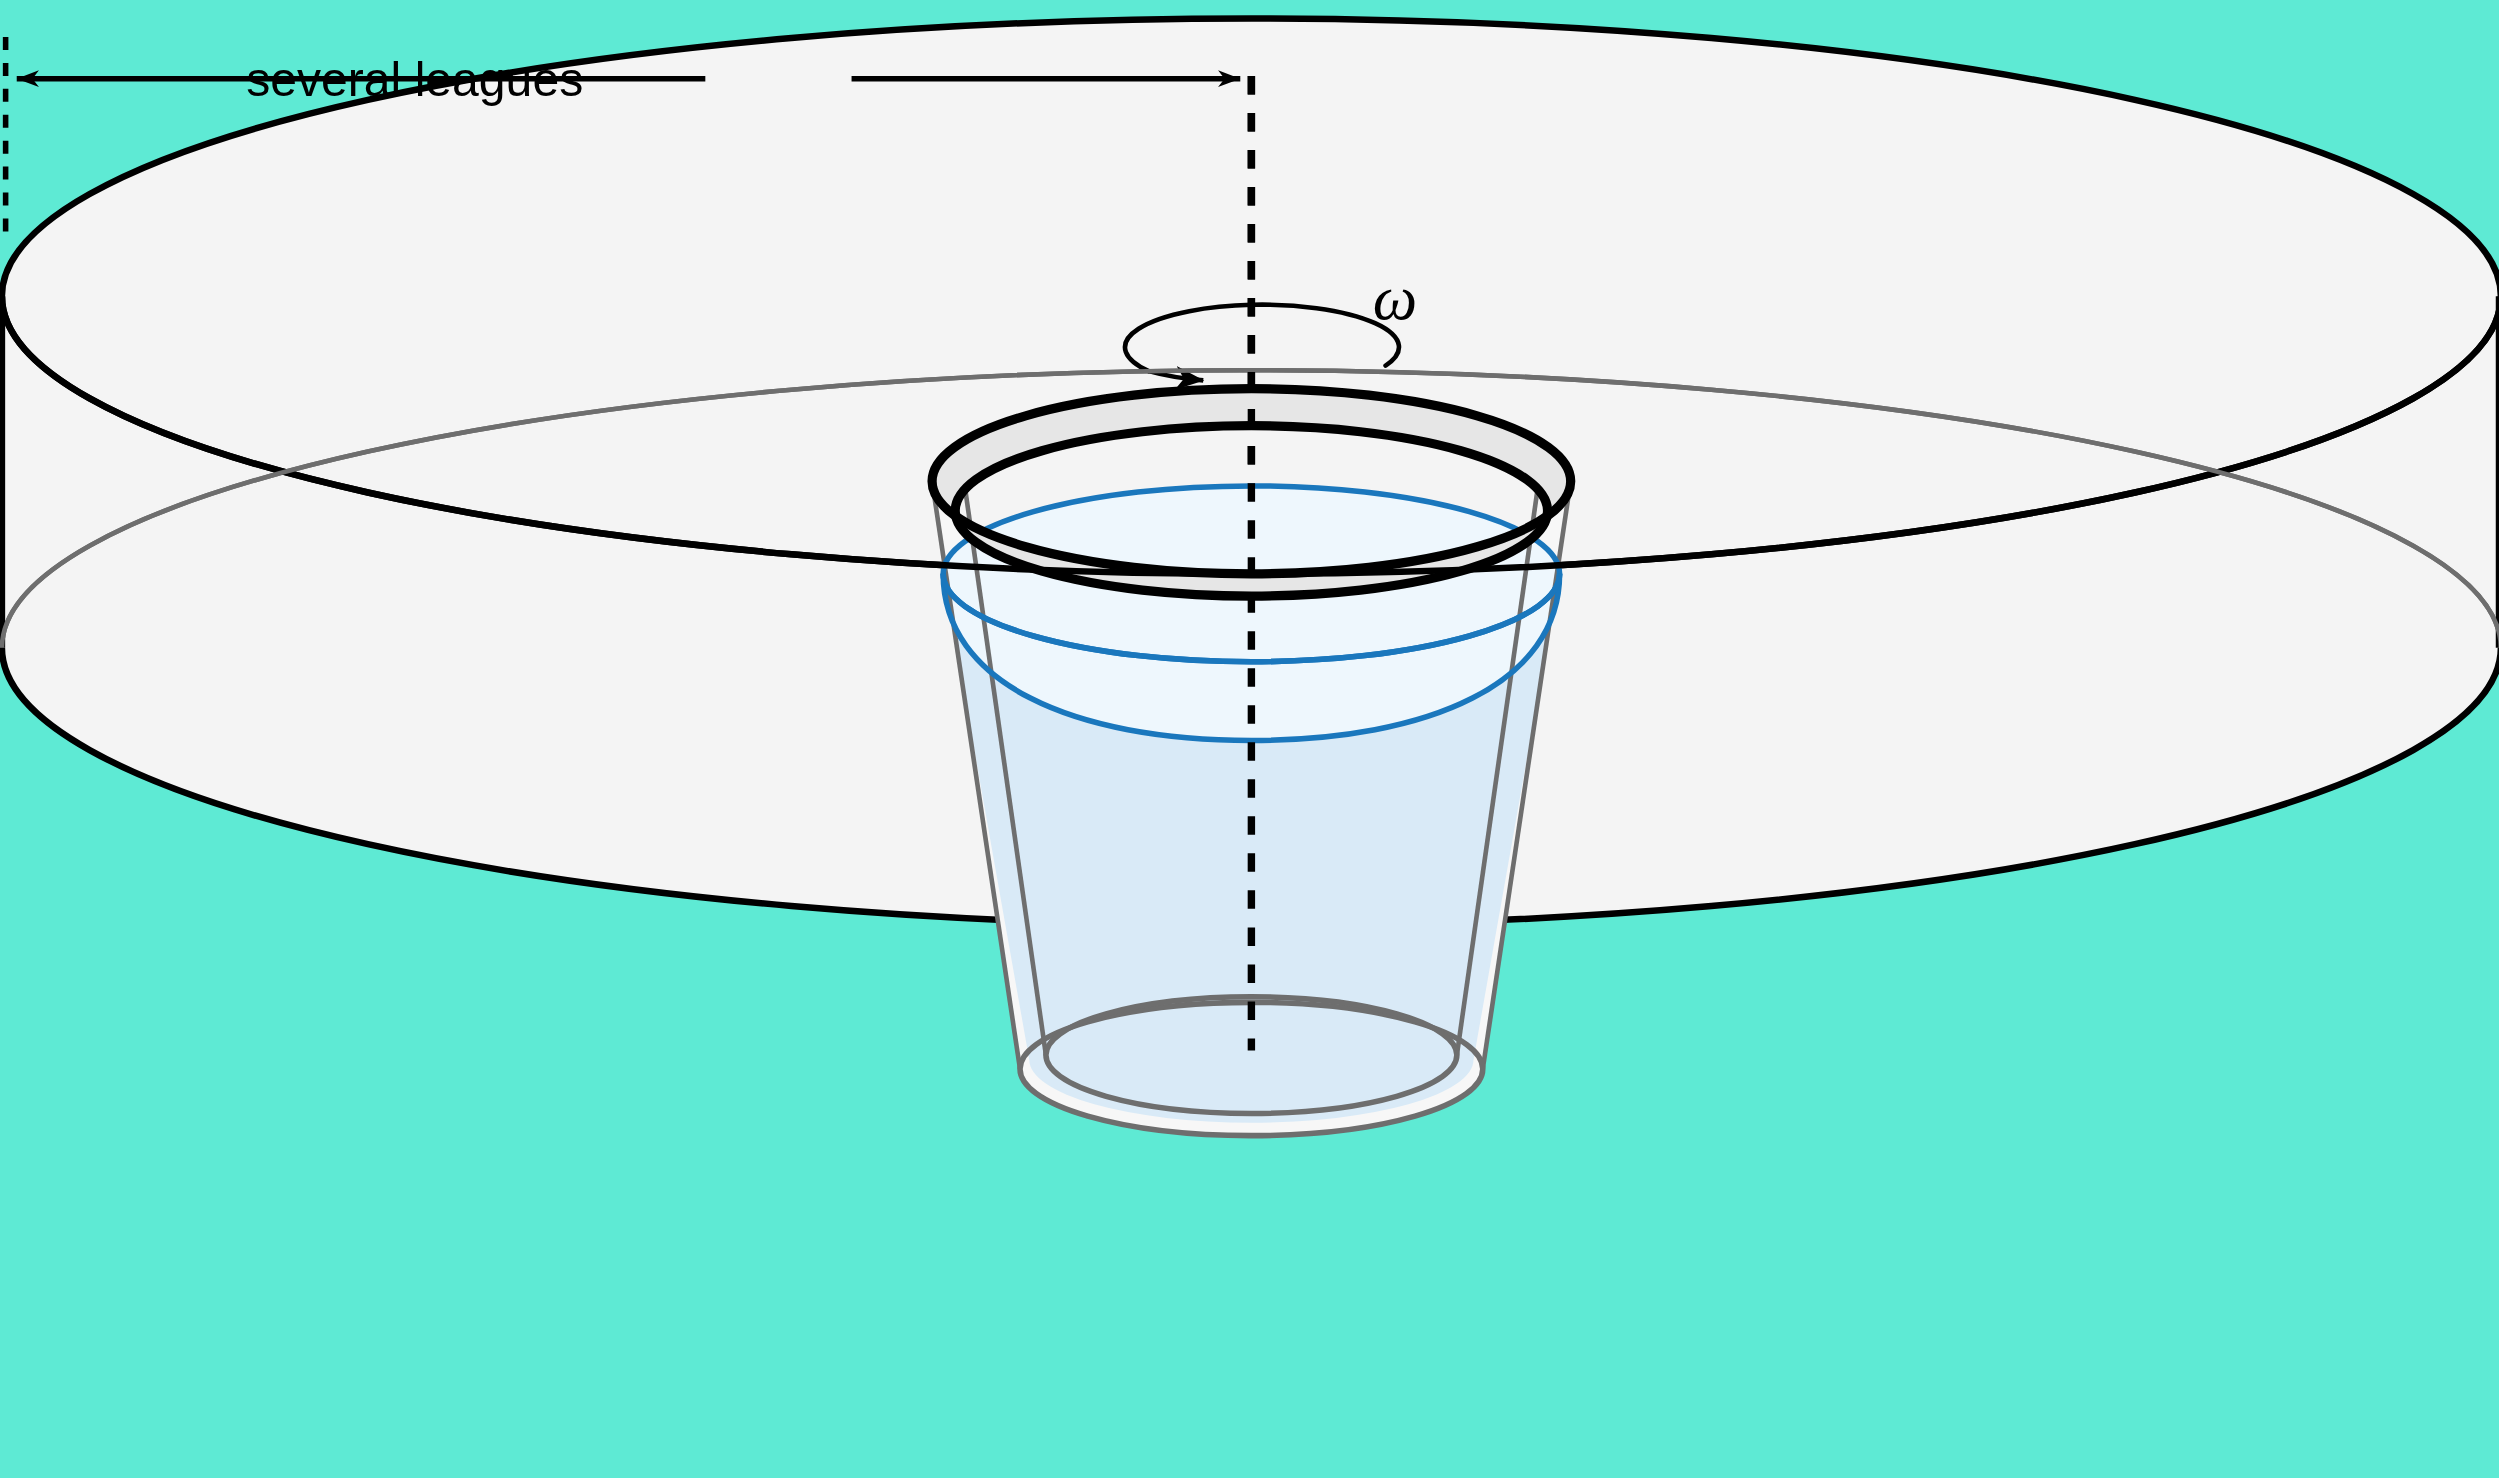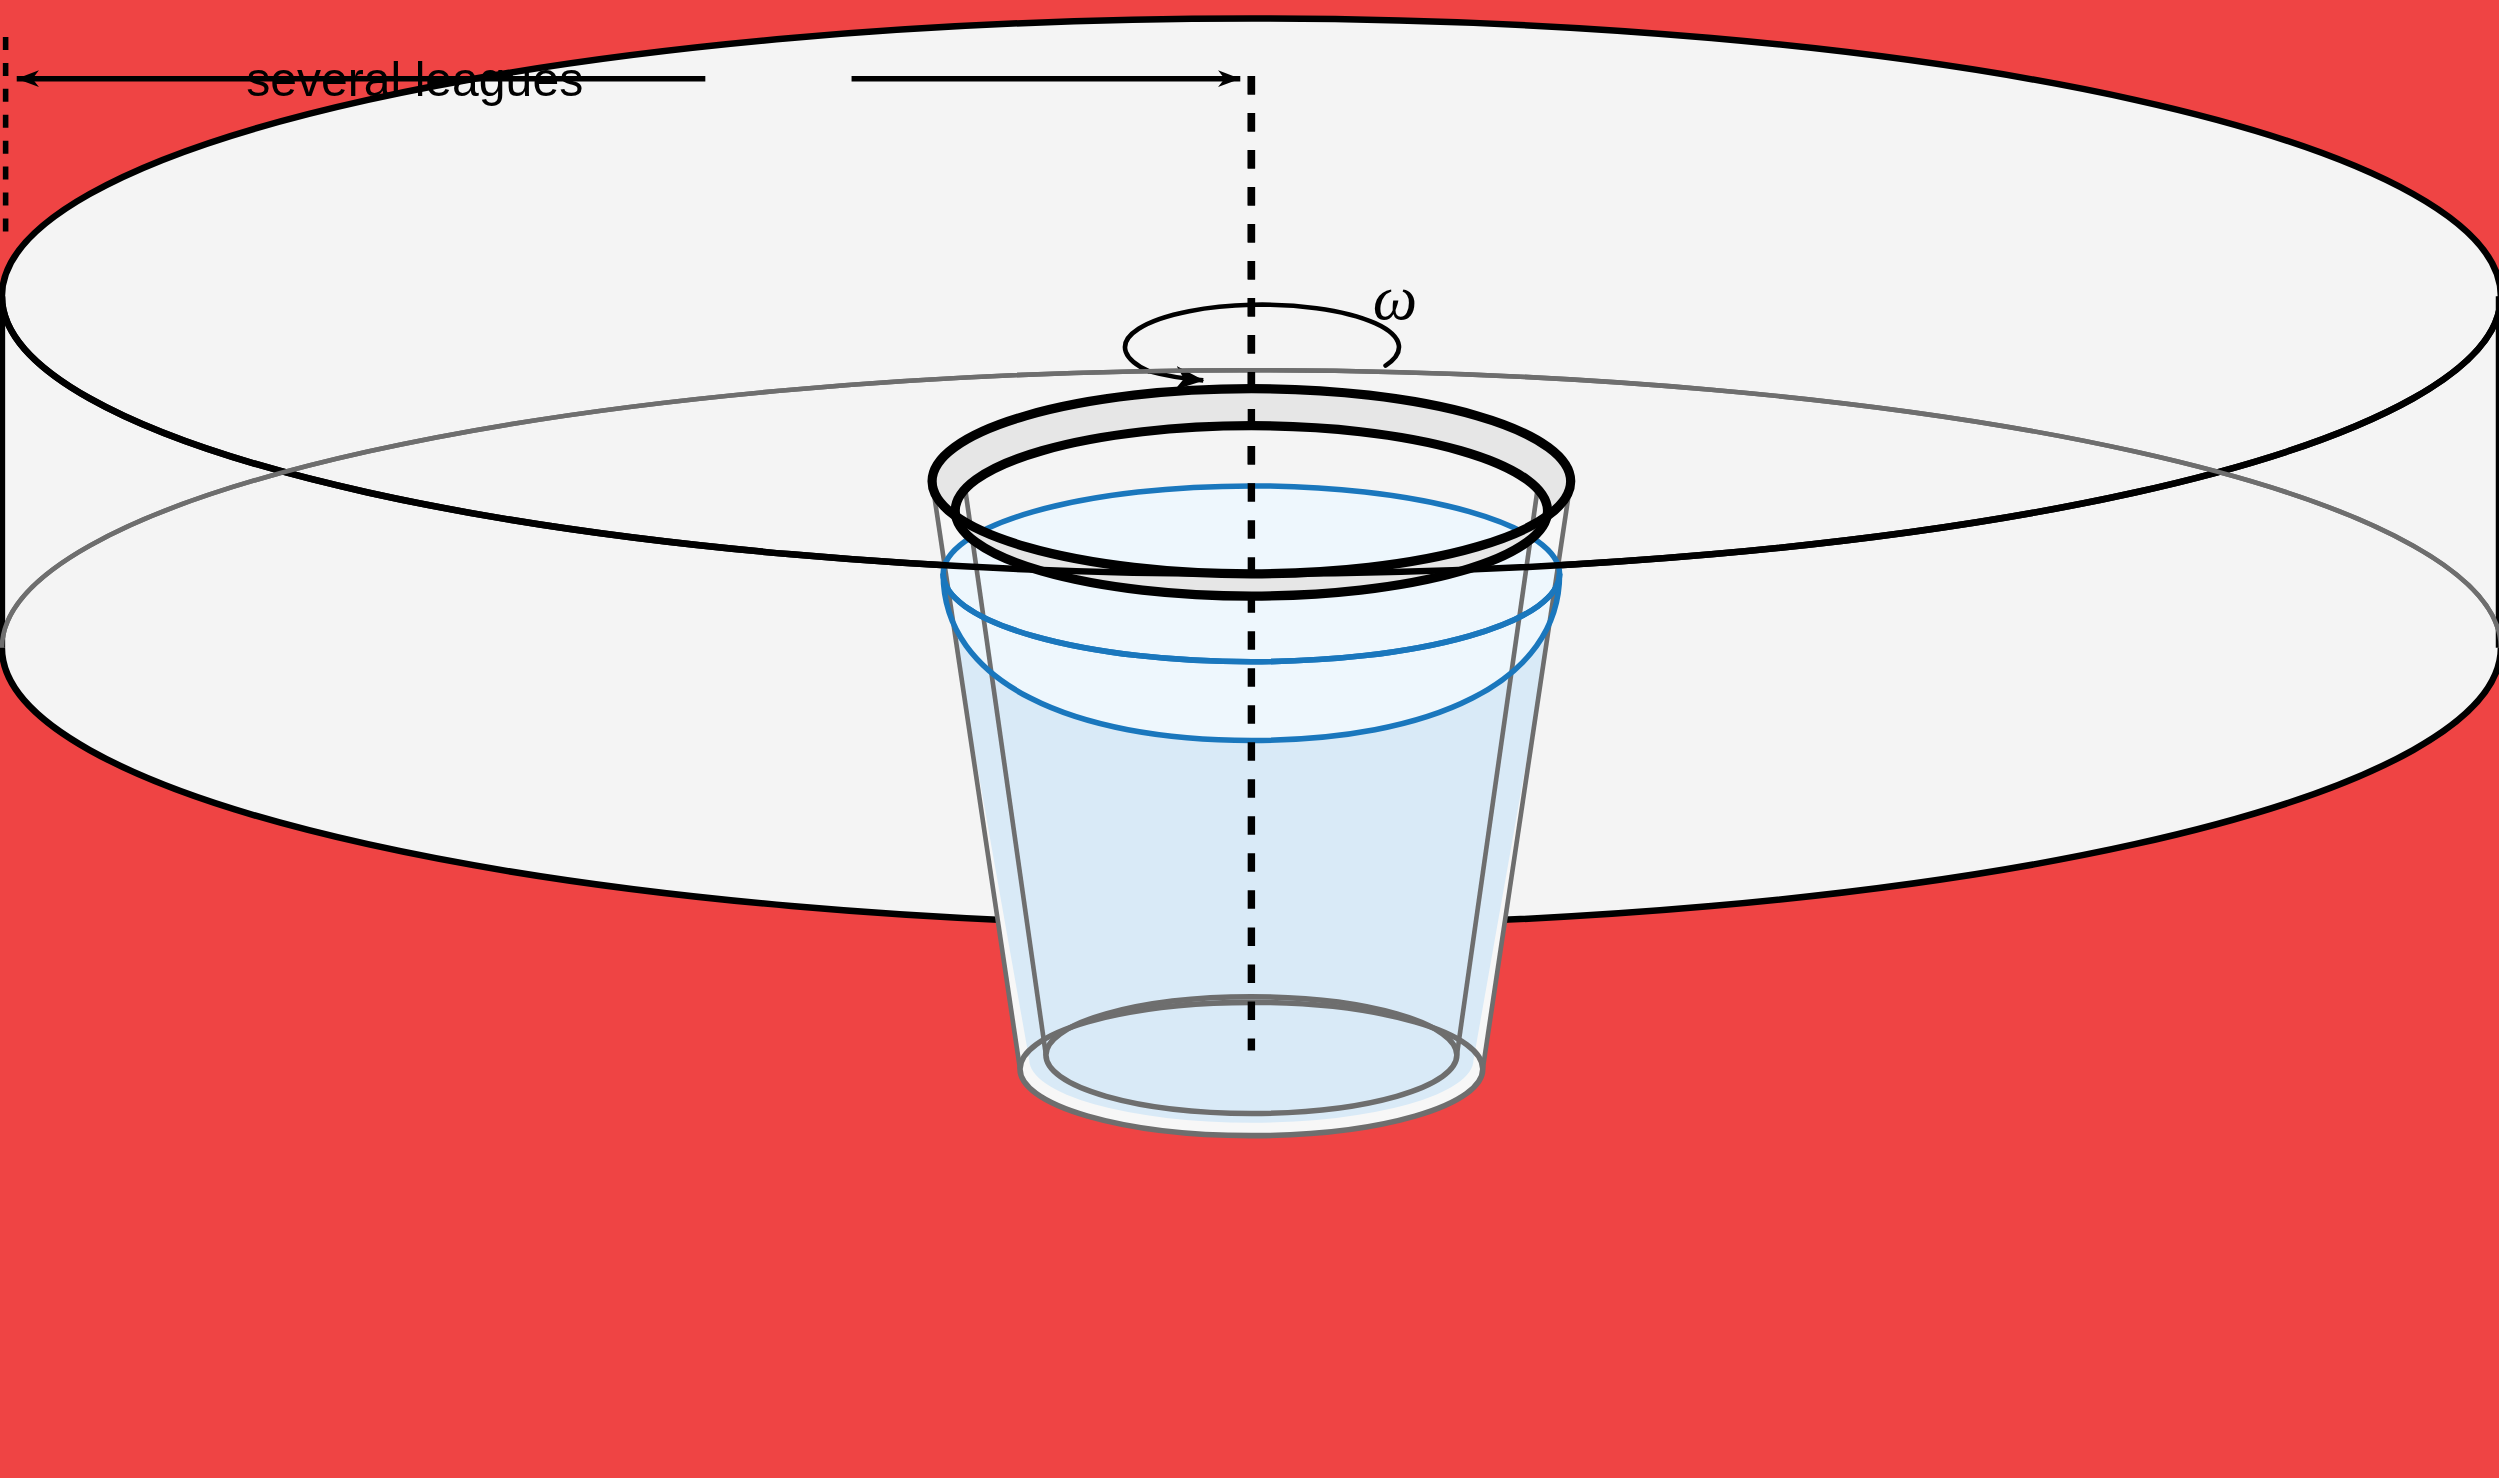--- a/index.html
+++ b/index.html
@@ -8,21 +8,21 @@
     padding: 0;
     background: #ffffff;
   }
   body {
     font-family: "Liberation Sans", sans-serif;
   }
   #stage {
     position: relative;
     width: 2500px;
     height: 1479px;
-    background: #ef4444;
+    background: #5eead4;
     overflow: hidden;
   }
   #diagram {
     position: absolute;
     left: 0;
     top: 0;
     width: 2500px;
     height: 1479px;
     display: block;
   }

